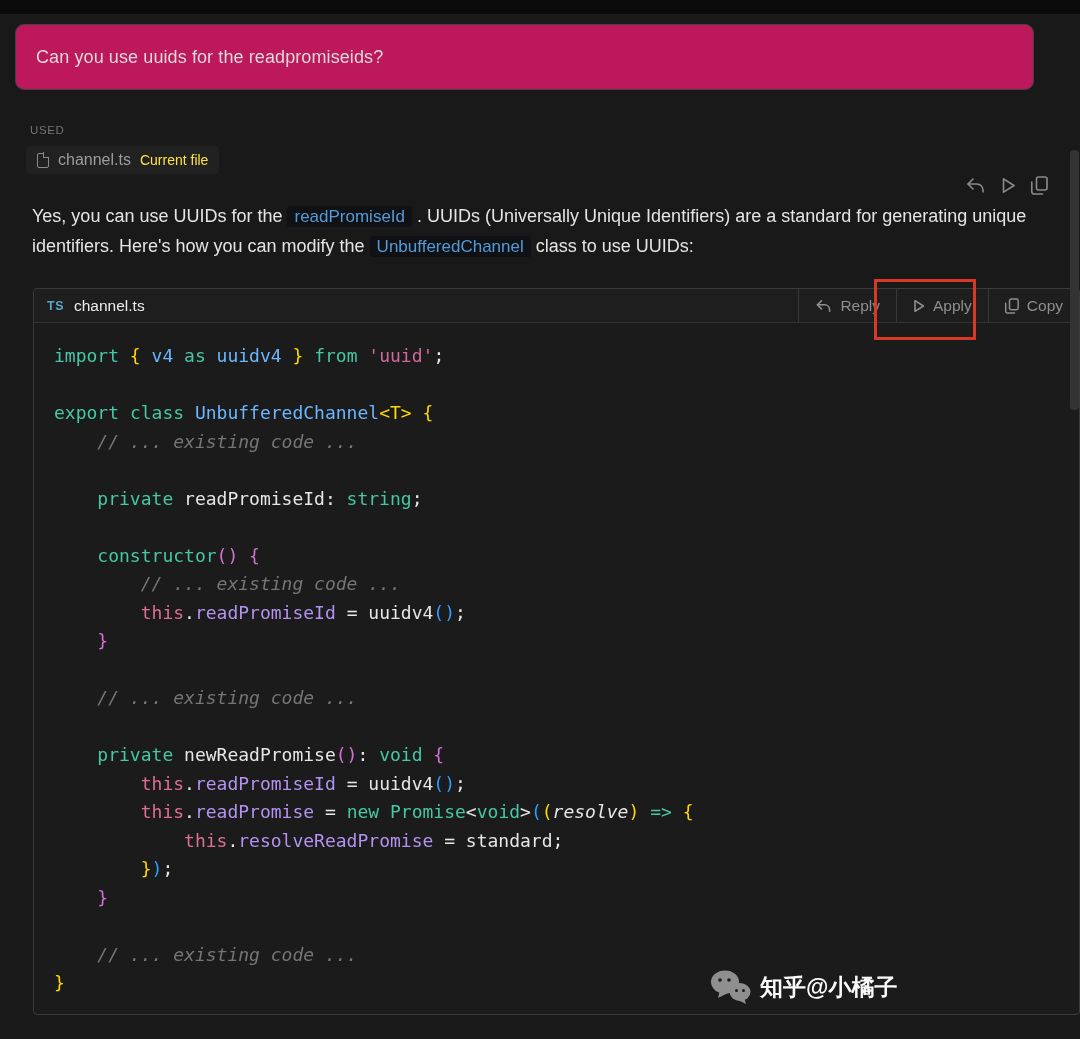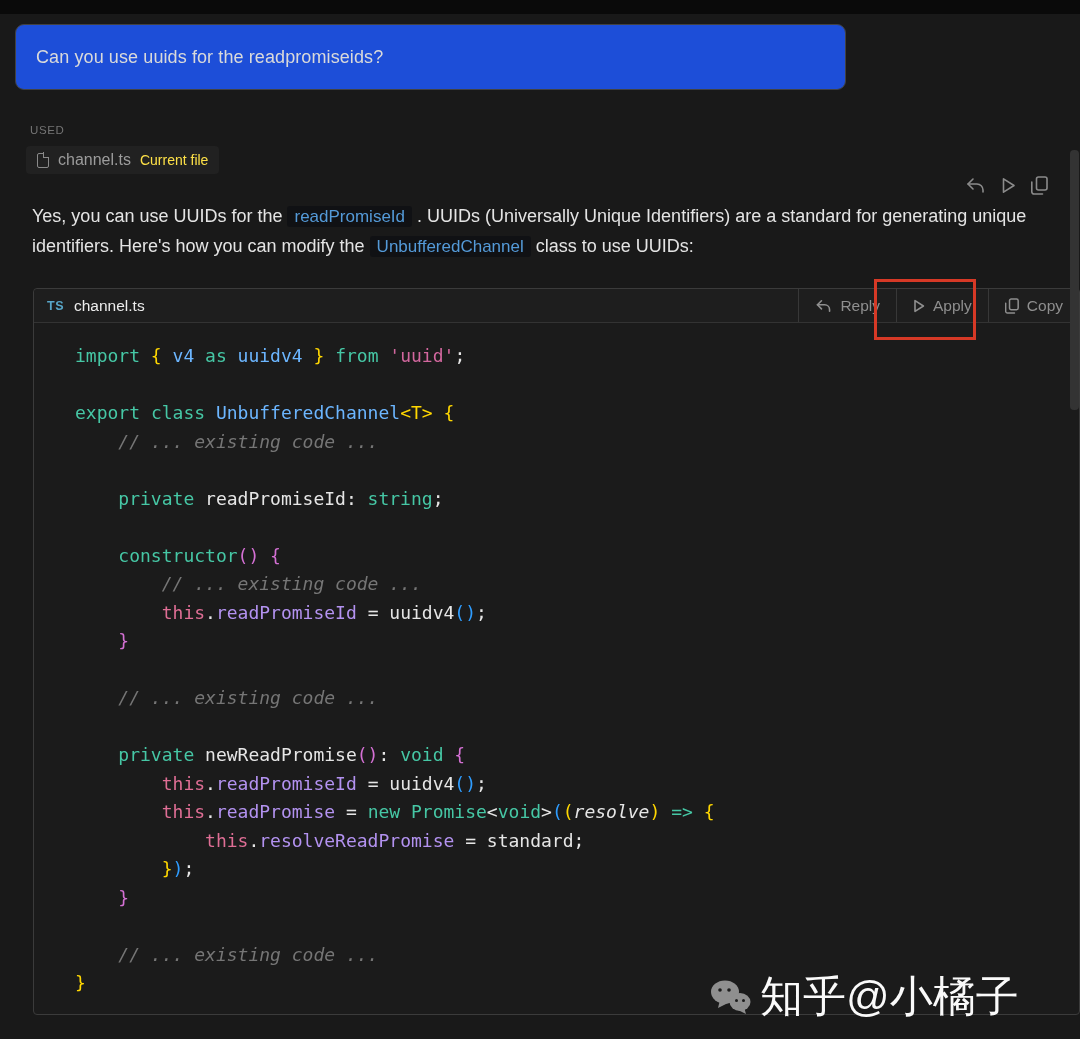--- a/index.html
+++ b/index.html
@@ -7,22 +7,22 @@
   .stage {
     position:relative; width:1080px; height:1039px;
     background:var(--page_bg,#191919);
     font-family:"Liberation Sans", sans-serif;
     overflow:hidden;
   }
   .top-strip { position:absolute; left:0; top:0; width:1080px; height:14px; background:#0a0a0a; }
 
   
   .prompt-box {
-    position:absolute; left:15px; top:24px; width:831px; height:66px;
-    background:#1d4ed8; border:1px solid #424242; border-radius:9px;
+    position:absolute; left:15px; top:24px; width:1019px; height:66px;
+    background:#be185d; border:1px solid #424242; border-radius:9px;
     display:flex; align-items:center; padding:0 20px;
   }
   .prompt-box .prompt-text { font-size:18px; color:#dadada; letter-spacing:.1px; }
 
   
   .used-label { position:absolute; left:30px; top:124px; font-size:11.5px; color:#747474; letter-spacing:.6px; }
   .file-chip {
     position:absolute; left:26px; top:146px;
     display:inline-flex; align-items:center; gap:9px;
     background:#212121; border-radius:4px; padding:5px 11px;
@@ -59,36 +59,36 @@
   .code-filename { align-self:center; margin-left:10px; font-size:15.5px; font-weight:500; color:#ececec; }
   .header-spacer { flex:1; }
   .code-btn {
     display:flex; align-items:center; gap:8px; padding:0 16px;
     border-left:1px solid #383838; color:#8f8f8f; font-size:15.5px; cursor:pointer;
   }
   .code-body {
     padding:19px 0 0 20px;
     font-family:"DejaVu Sans Mono", monospace; font-size:18px; line-height:28.5px;
   }
-  .code-line { white-space:pre;margin-left:21px; }
+  .code-line { white-space:pre; }
 
   
   .annotation-box {
     position:absolute; left:874px; top:279px; width:102px; height:61px;
     border:3px solid var(--annotation_red,#d63926); z-index:10;
   }
 
   
   .scrollbar-thumb { position:absolute; left:1070px; top:150px; width:9px; height:260px; background:#333333; border-radius:4px; z-index:4; }
 
   
   .watermark { position:absolute; left:708px; top:968px; display:flex; align-items:center; z-index:6; }
   .wechat-icon { color:#8f8f8f; margin-right:12px; }
   .wm-gray { font-size:33px; color:var(--watermark_gray,#757575); letter-spacing:2px; white-space:nowrap; }
-  .wm-white { font-size:43px; color:var(--watermark_white,#fafafa); font-weight:400; margin-left:-4px; white-space:nowrap; }
+  .wm-white { font-size:23px; color:var(--watermark_white,#fafafa); font-weight:700; margin-left:-4px; white-space:nowrap; }
 
   svg { display:block; }
 </style>
 </head>
 <body>
 
 <div class="stage">
 
   <div class="top-strip"></div>
 

